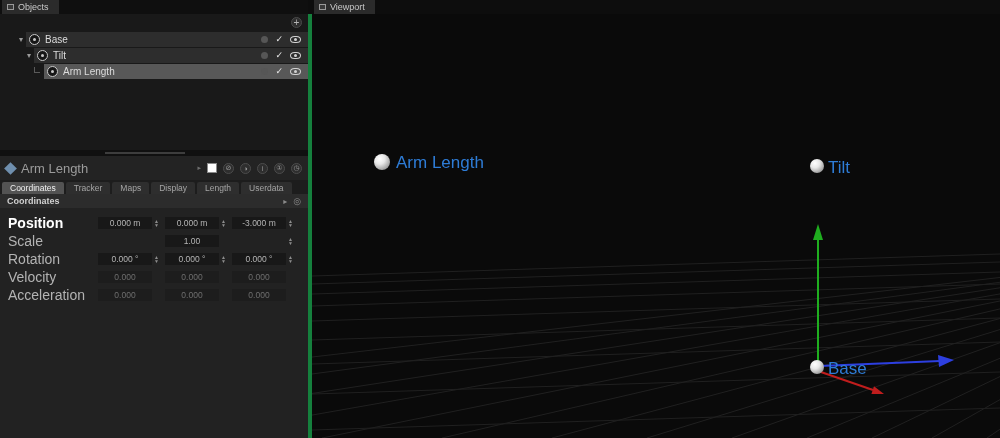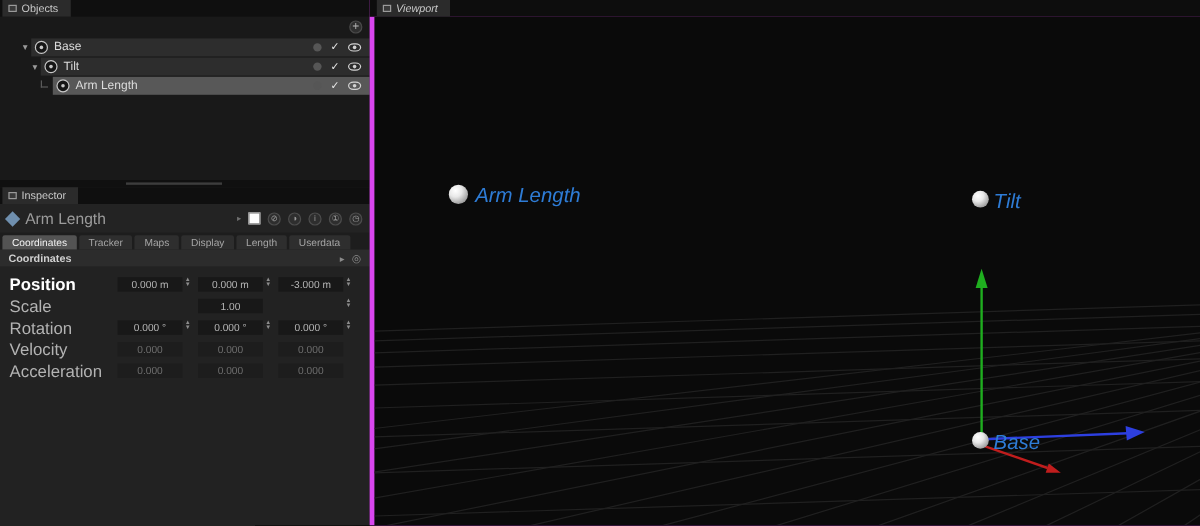--- a/index.html
+++ b/index.html
@@ -62,30 +62,30 @@
 
   .section-head { height:14px; background:#2c2c2c; display:flex; align-items:center; gap:6px;
                   padding:0 7px; font-size:9px; font-weight:bold; color:#d0d0d0; }
   .sh-icon { margin-left:auto; color:#8b8b8b; font-size:8px; font-weight:normal; }
   .sh-icon2 { color:#8b8b8b; font-size:9px; font-weight:normal; }
 
   .props { padding-top:7px; }
   .prop-row { display:flex; align-items:center; height:16px; margin-bottom:2px; padding-left:8px; }
   .prop-label { width:90px; font-size:14px; color:#b3b3b3; }
   .prop-label.bold { color:#ffffff; font-weight:bold; }
-  .cell { width:67px; display:flex; align-items:flex-start; }
+  .cell { width:67px; display:flex; align-items:center; }
   .field { width:54px; height:12px; background:#181818; color:#b5b5b5; font-size:8.5px;
            display:flex; align-items:center; justify-content:center; cursor:text; }
   .field.dim { color:#6e6e6e; background:#1d1d1d; }
   .field.ghost { visibility:hidden; }
   .stepper { display:flex; flex-direction:column; margin-left:2px; cursor:pointer; }
   .stepper span { font-size:5px; line-height:4px; color:#8d8d8d; }
 
   
-  .view-col { position:absolute; left:308px; top:0; width:692px; height:438px; background:#d946ef;font-style:italic; }
+  .view-col { position:absolute; left:308px; top:0; width:692px; height:438px; background:#15803d; }
   .view-tabbar { height:14px; background:#0d0d0d; display:flex; align-items:flex-end; padding-left:4px; }
   .canvas { position:absolute; left:4px; right:0; top:14px; bottom:0; background:#0a0a0a; overflow:hidden; }
   .canvas svg { position:absolute; left:0; top:0; }
 
   .sphere { position:absolute; border-radius:50%;
             background:radial-gradient(circle at 35% 30%, #ffffff 0%, #e8e8e8 35%, #a8a8a8 70%, #6f6f6f 100%);
             cursor:pointer; }
   .sph-arm  { left:62px;  top:140px; width:16px; height:16px; }
   .sph-tilt { left:498px; top:145px; width:14px; height:14px; }
   .sph-base { left:498px; top:346px; width:14px; height:14px; }
@@ -160,26 +160,20 @@
         </div>
 
       </div>
     </div>
 
     <div class="splitter">
       <div class="splitter-handle"></div>
     </div>
 
     <div class="inspector">
-      <div class="tabbar">
-        <div class="tab">
-          <span class="tab-ico"></span>
-          <span>Inspector</span>
-        </div>
-      </div>
 
       <div class="insp-header">
         <span class="type-icon"></span>
         <span class="insp-title">Arm Length</span>
         <span class="spacer"></span>
         <span class="menu-arrow">▸</span>
         <span class="swatch"></span>
         <span class="cicon">⊘</span>
         <span class="cicon">◑</span>
         <span class="cicon">i</span>

